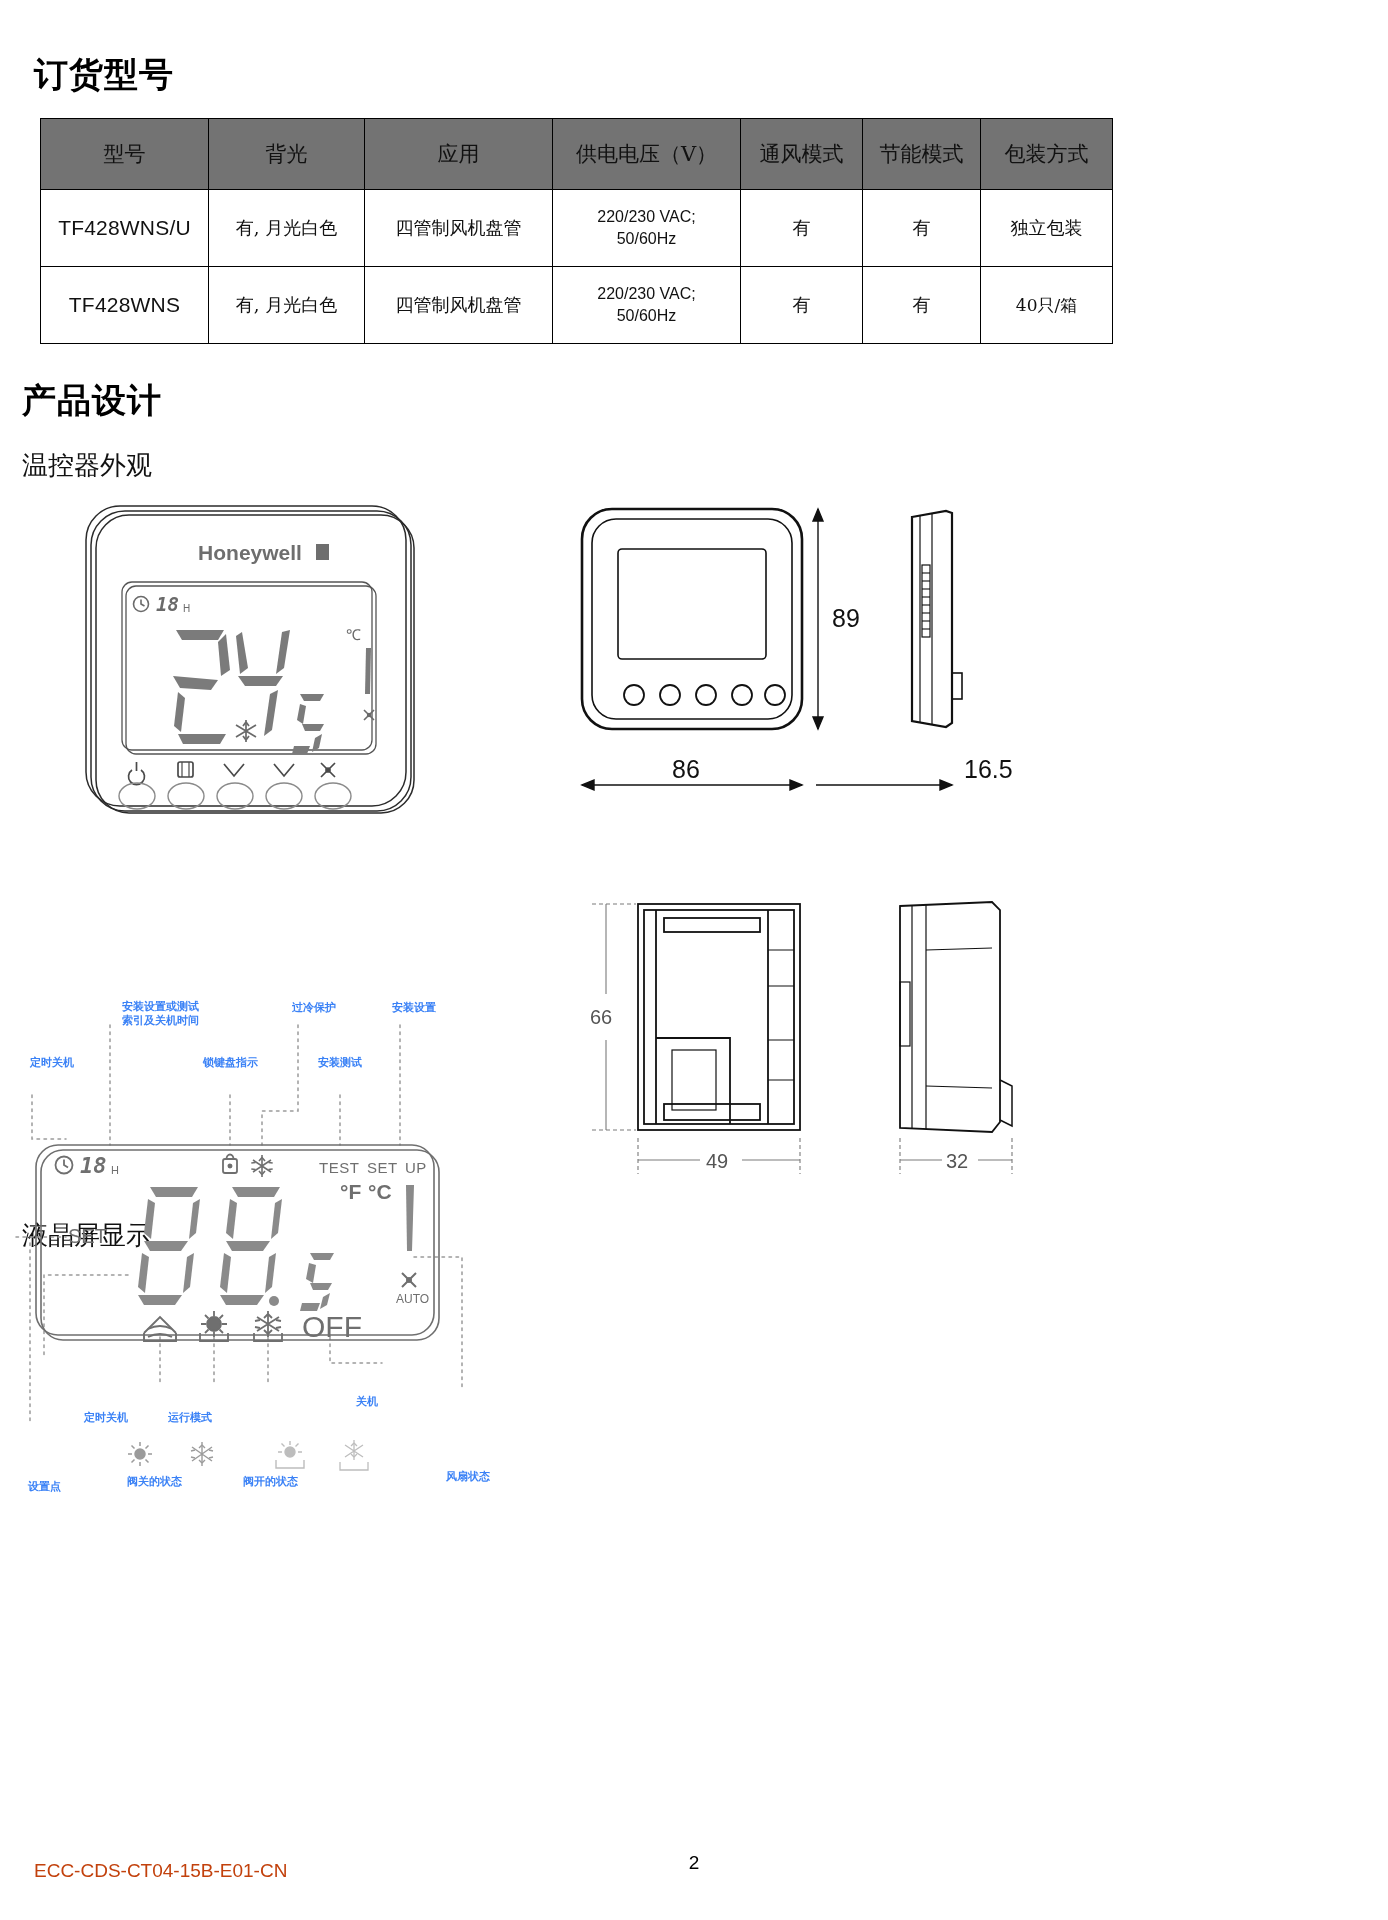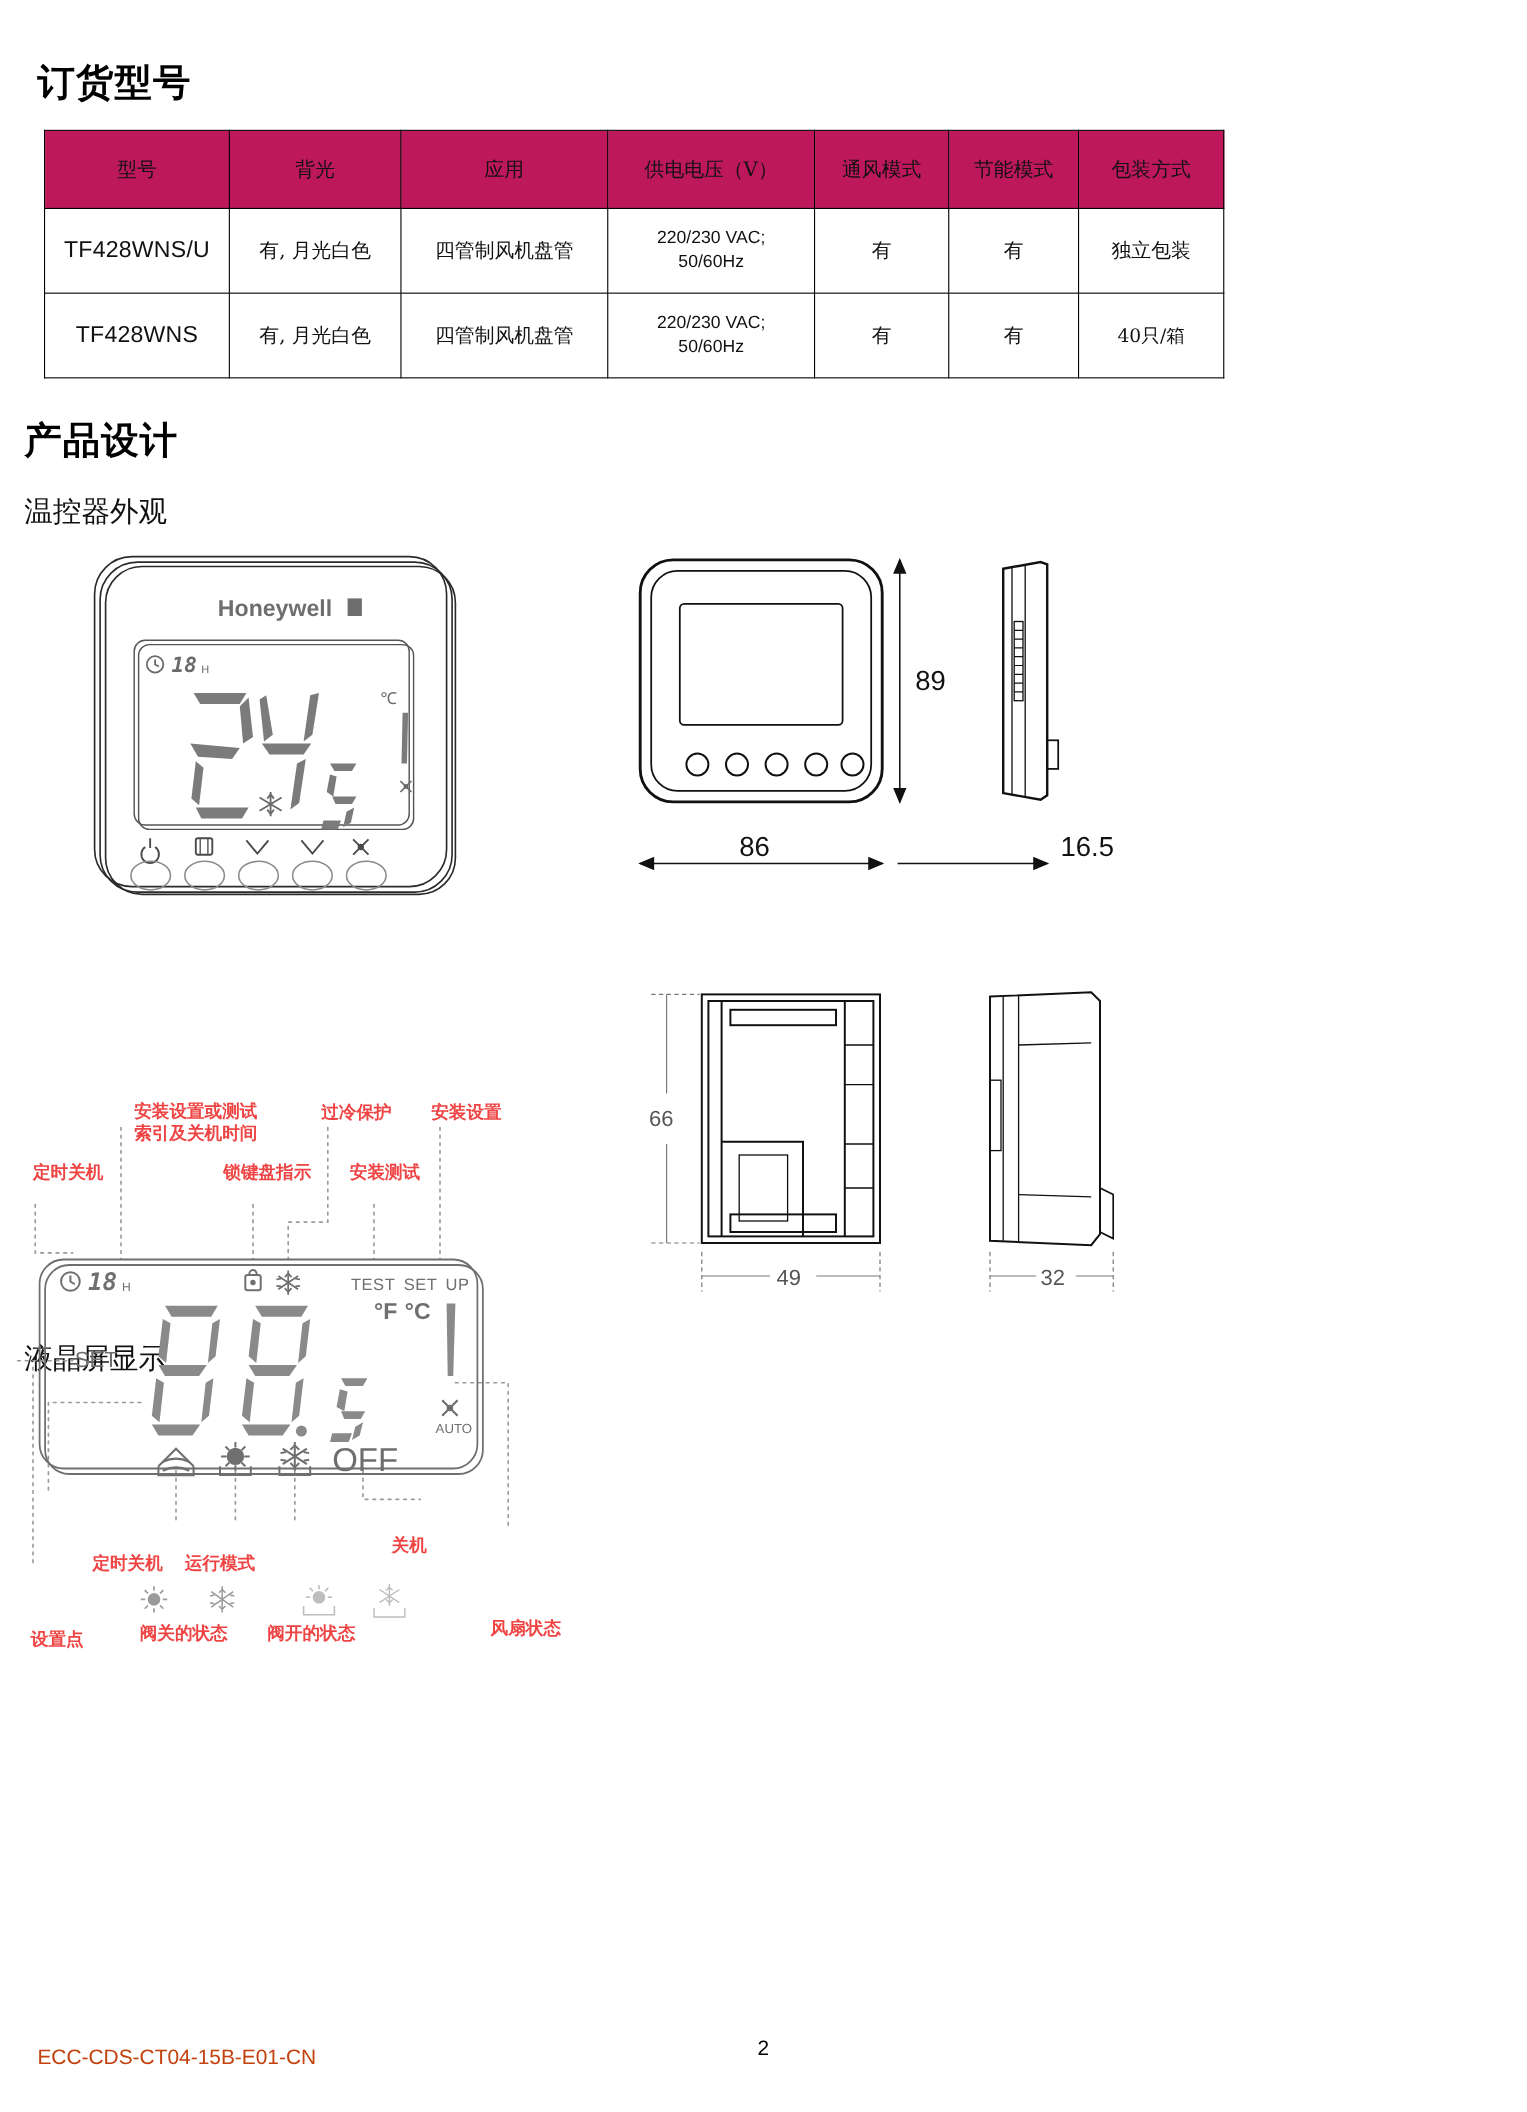--- a/index.html
+++ b/index.html
@@ -50,24 +50,24 @@
   table.order th, table.order td {
     border: 1.6px solid #000;
     text-align: center;
     vertical-align: middle;
     font-family: "DejaVu Serif", "Liberation Serif", serif;
     font-size: 18px;
     color: #111;
     padding: 4px 2px;
   }
   table.order th {
-    background: #be185d;
+    background: #737373;
     height: 62px;
     font-weight: normal;
-    font-size: 18px;
+    font-size: 21px;
   }
   table.order td {
     height: 68px;
     background: #fff;
   }
   table.order td.model {
     font-family: "Liberation Sans", sans-serif;
     font-size: 21px;
     letter-spacing: 0.2px;
   }
@@ -103,22 +103,22 @@
     top: 985px;
     width: 560px;
     height: 540px;
   }
   .lcd-wrap svg { display: block; }
 
   .lcd-label {
     position: absolute;
     font-family: "DejaVu Sans", "Liberation Sans", sans-serif;
     font-weight: bold;
-    font-size: 16px;
-    color: #ef4444;
+    font-size: 11px;
+    color: #3b82f6;
     white-space: nowrap;
     line-height: 1.28;
   }
 
   
   .watermark {
     position: absolute;
     left: 60px;
     top: 760px;
     width: 1290px;

